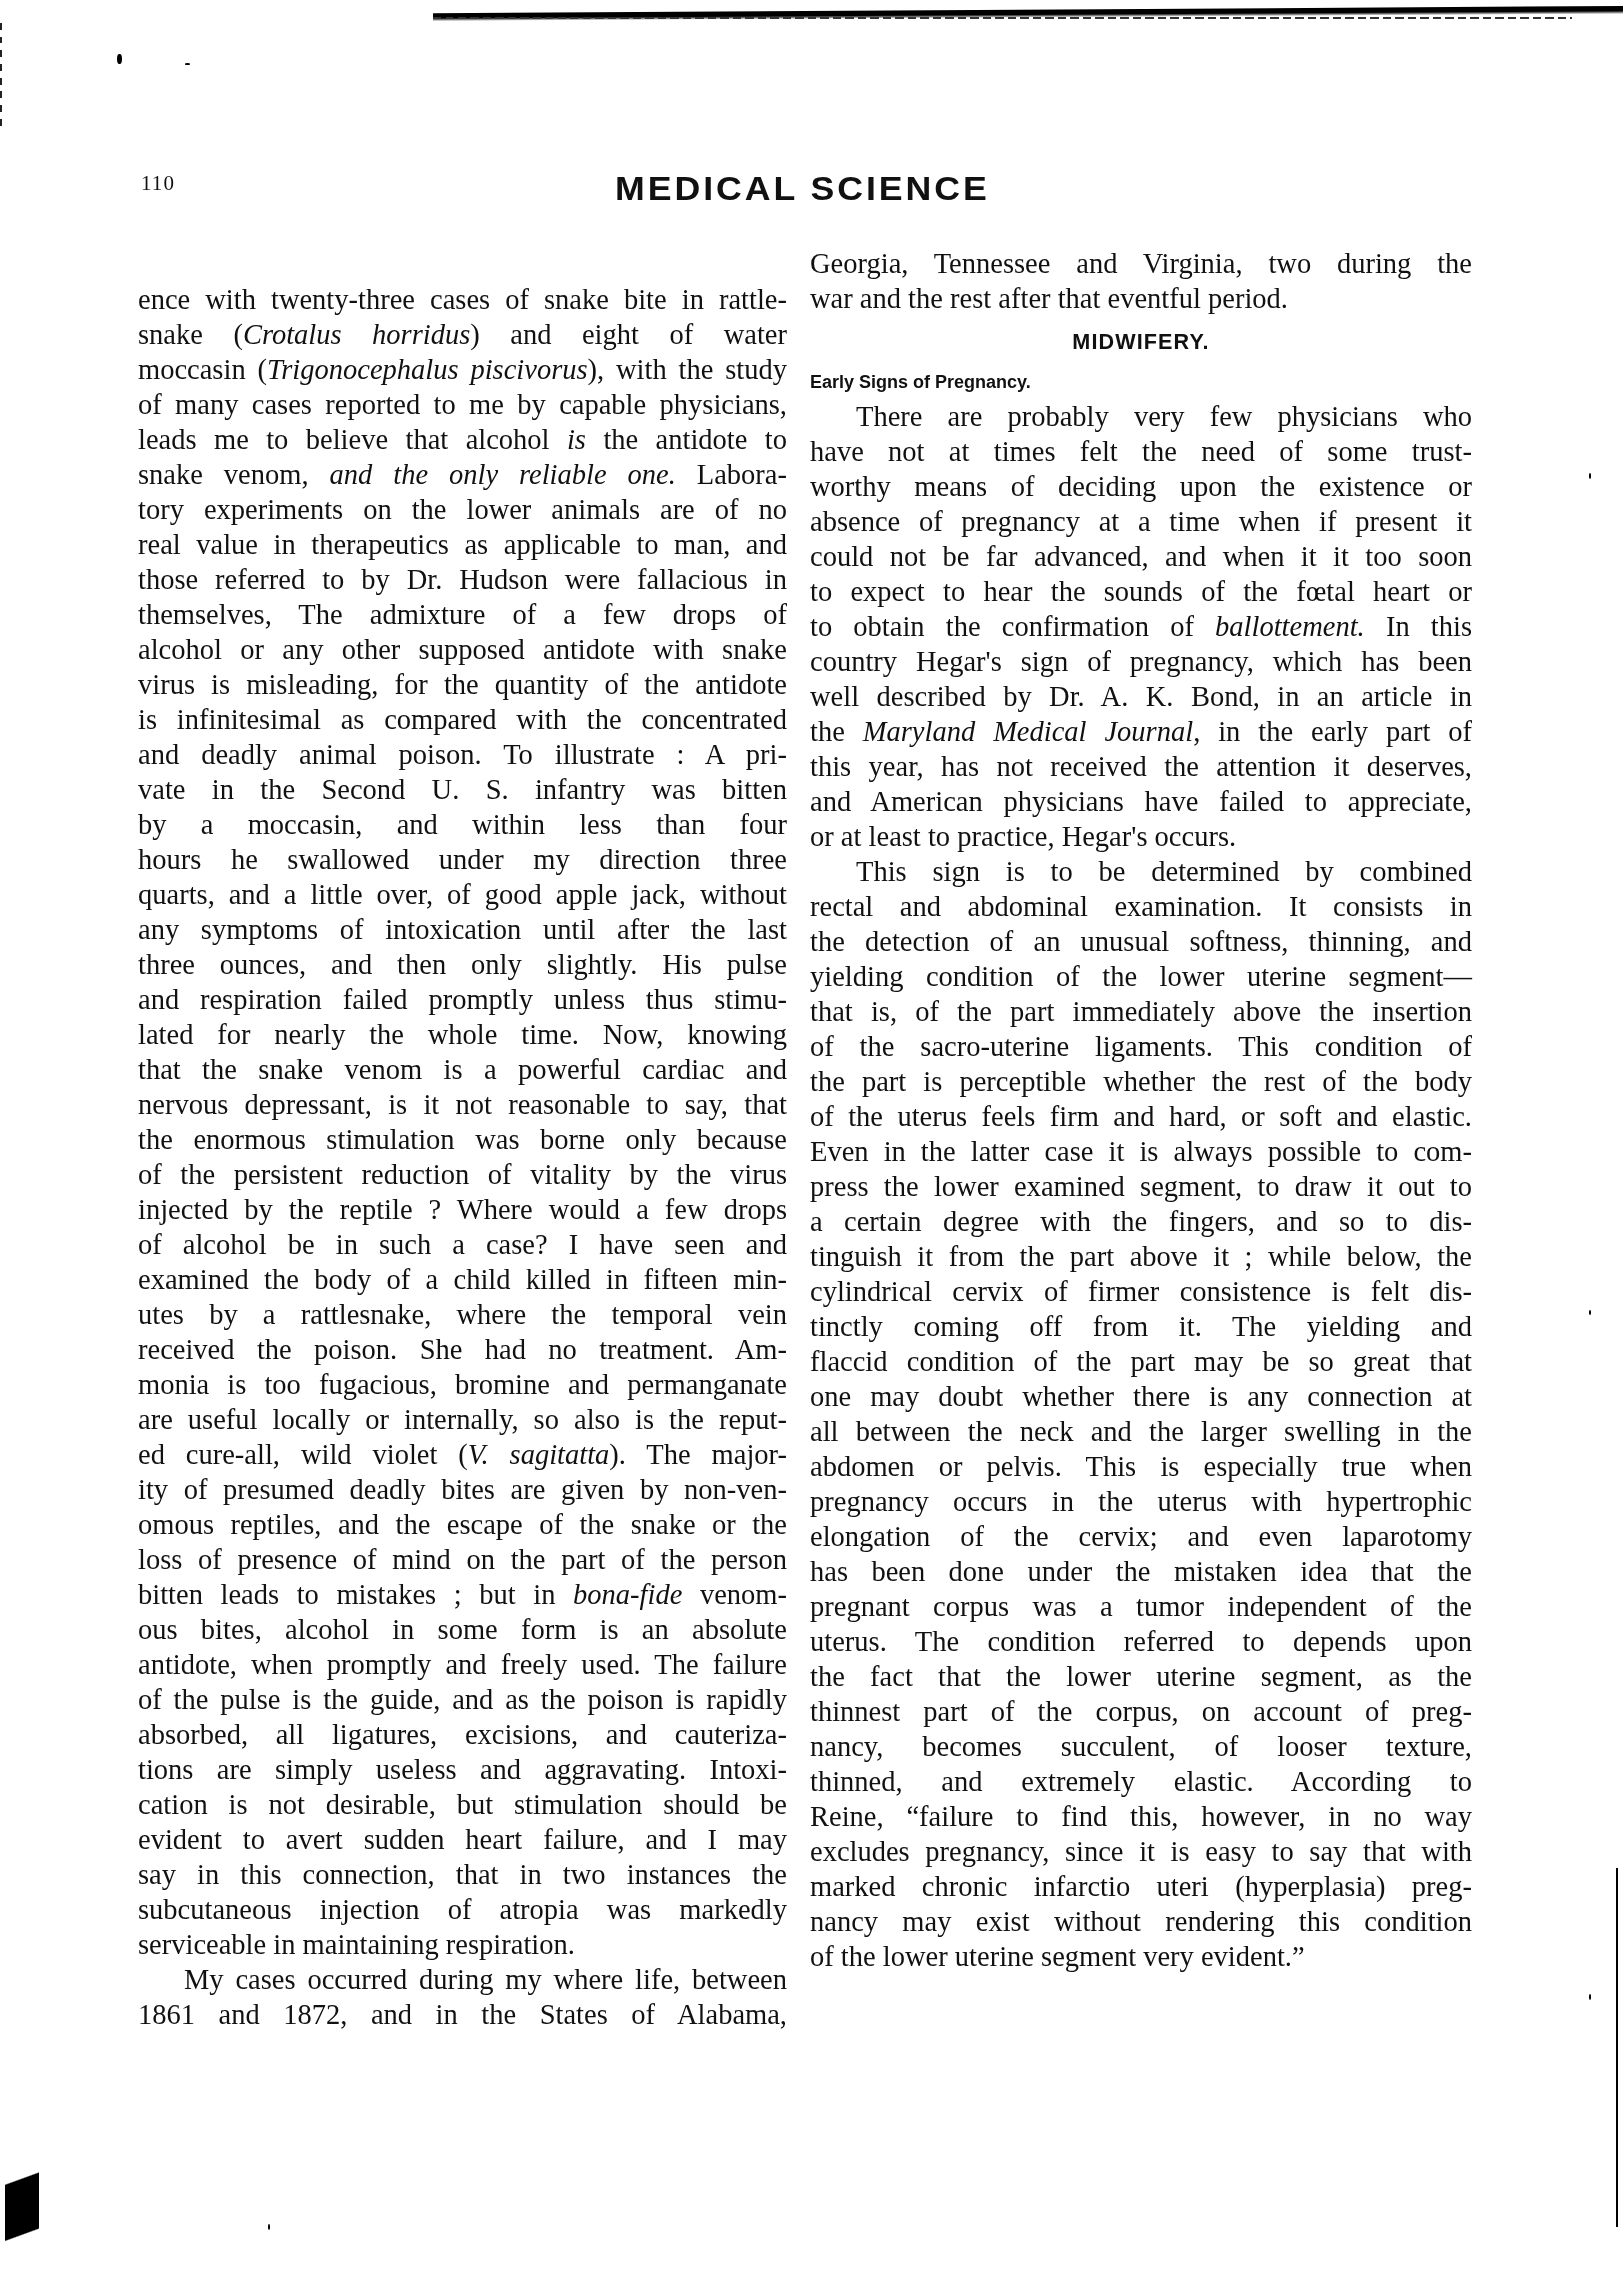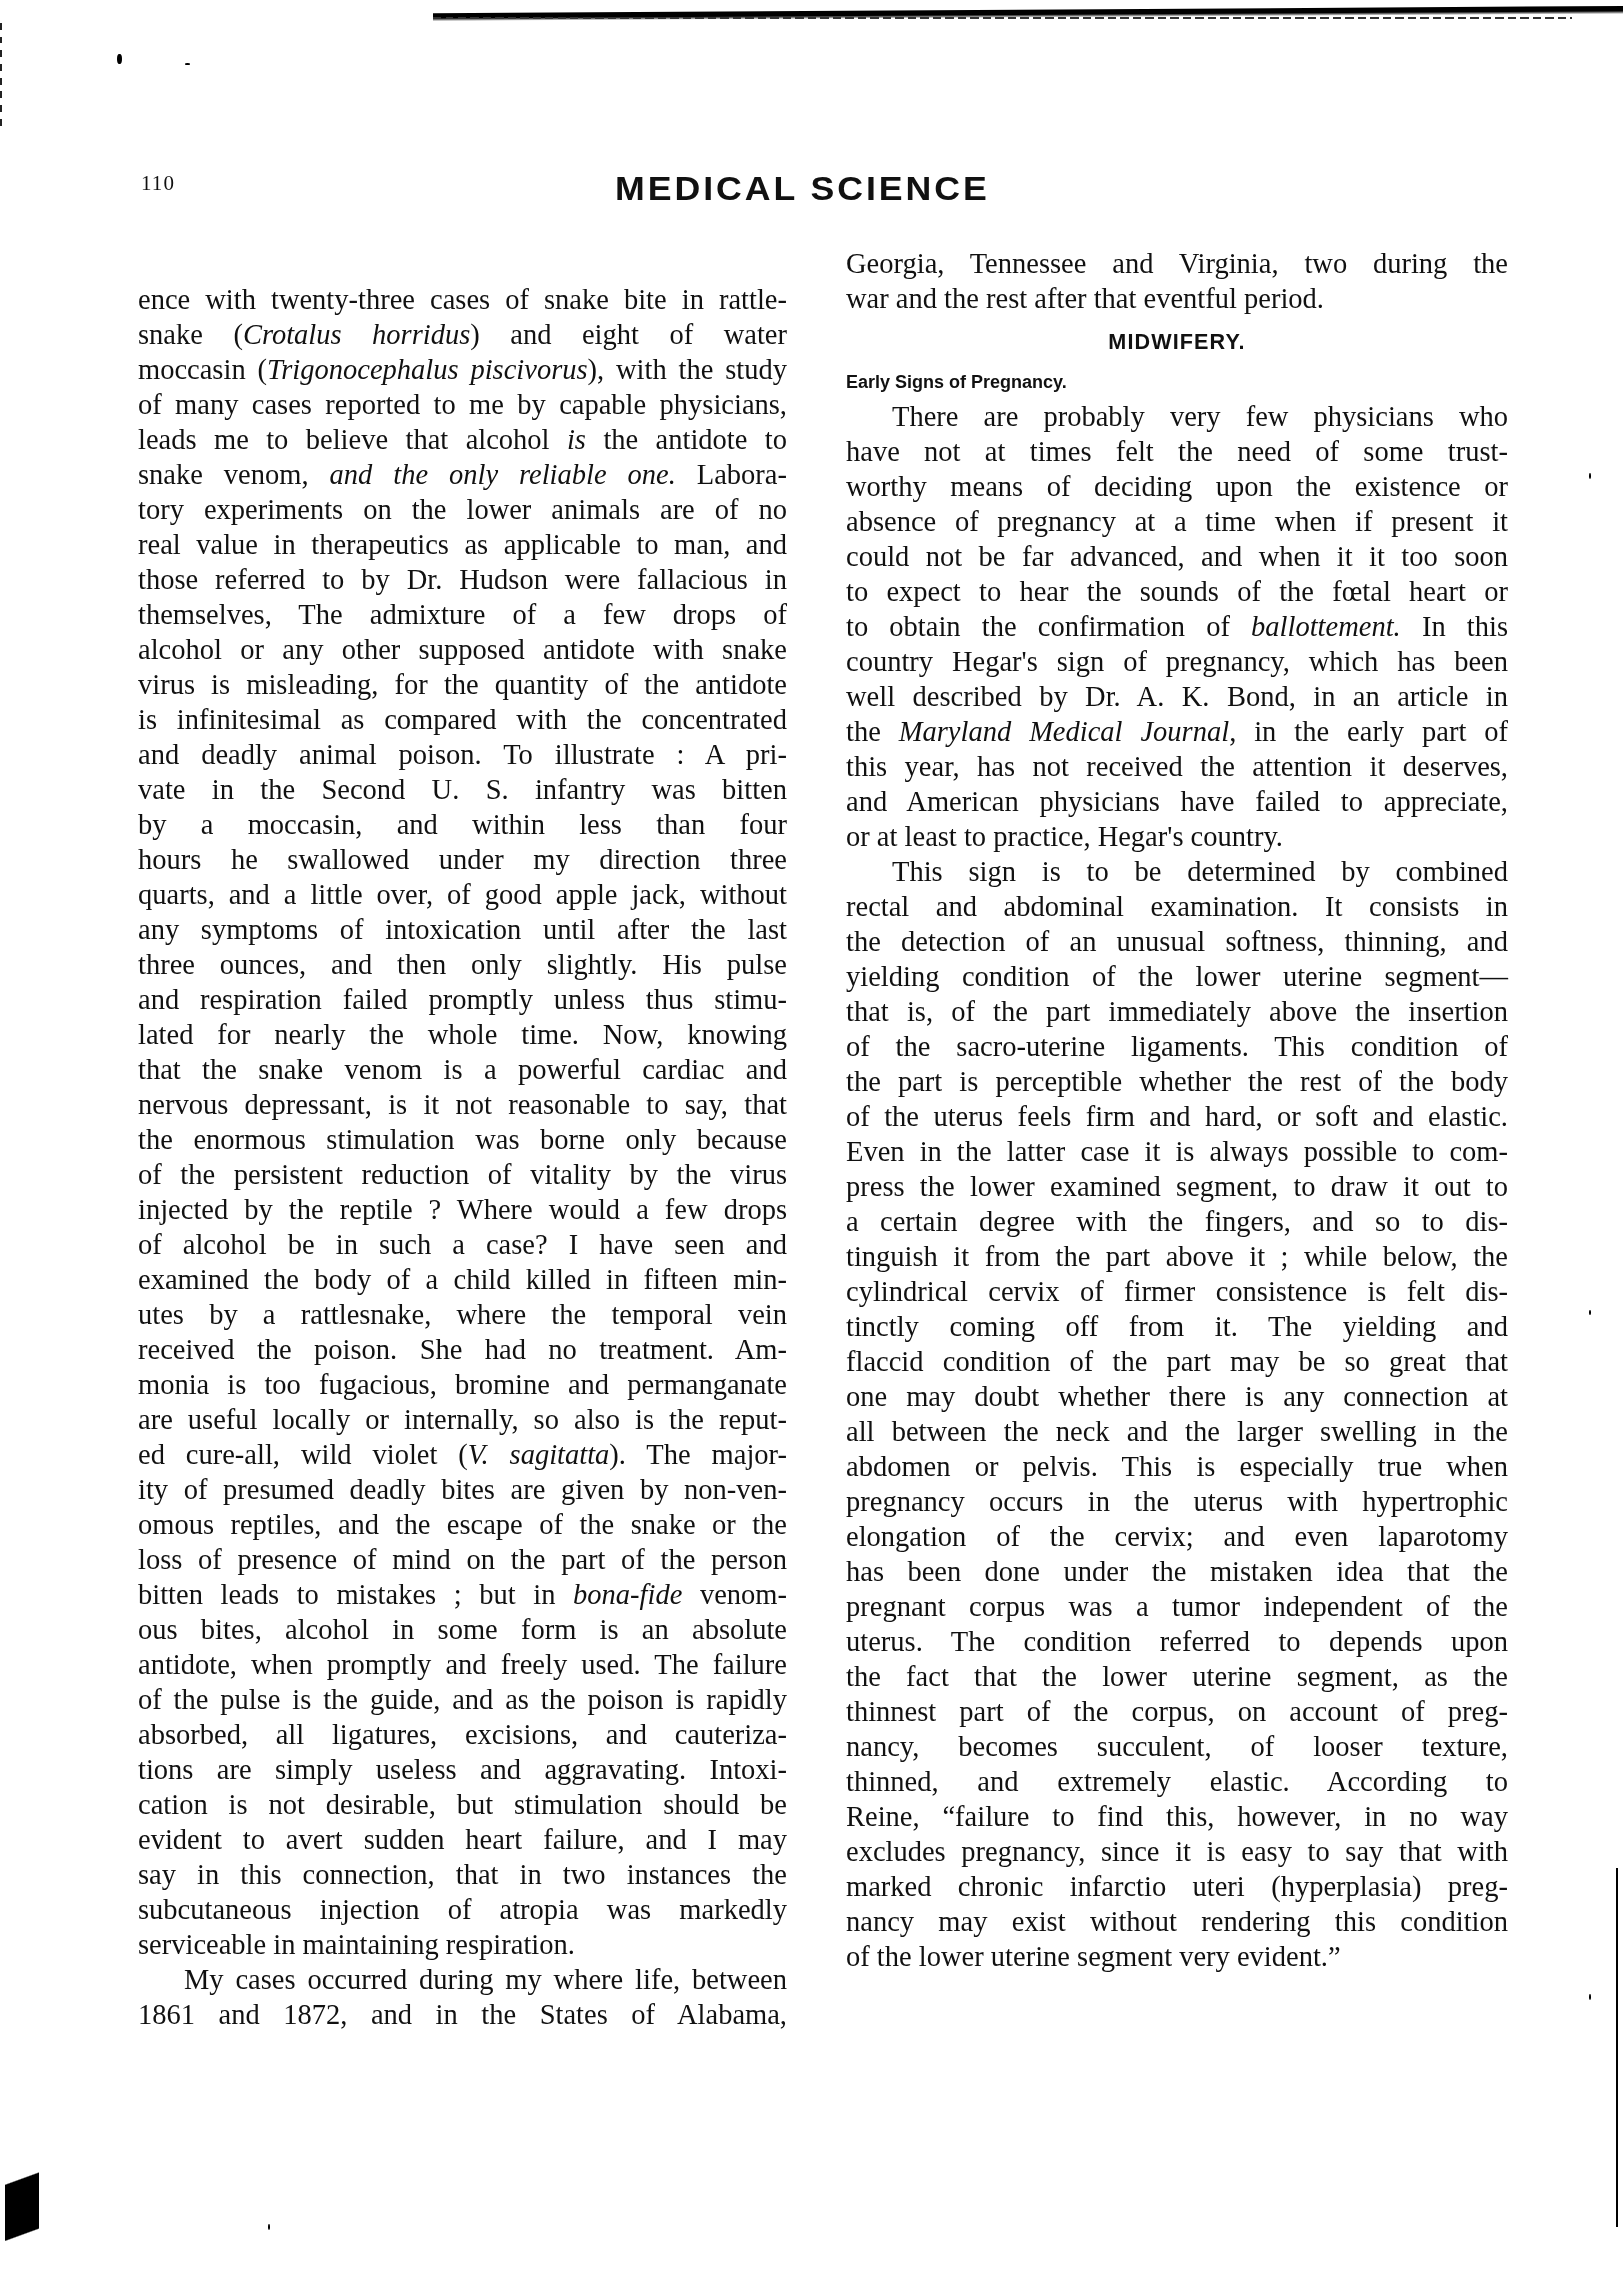--- a/index.html
+++ b/index.html
@@ -9,21 +9,21 @@
   .right-edge { position: absolute; left: 1616px; top: 1868px; width: 1.7px; height: 359px; background: #000; }
   .speck { position: absolute; background: #000; border-radius: 50%; }
   .corner-mark { position: absolute; left: 4.6px; top: 2142px; width: 34px; height: 128px; background: linear-gradient(160deg, transparent 30%, #000 31%, #000 70%, transparent 71%); }
   .left-fringe { position: absolute; left: 0; top: 23px; width: 2.3px; height: 103px; background: repeating-linear-gradient(to bottom, #222 0 6.8px, transparent 6.8px 13.7px); }
 
   .folio { position: absolute; left: 141px; top: 171px; font-family: "Liberation Serif", serif; font-size: 21px; letter-spacing: 1.1px; }
   .running-head { position: absolute; left: 615px; top: 169px; font-family: "Liberation Sans", sans-serif; font-weight: bold; font-size: 34px; letter-spacing: 2.8px; transform: scaleX(1.05); transform-origin: left; }
 
   .column { position: absolute; top: 246px; }
   .col-left { left: 138px; width: 649px; margin-top: 36px; }
-  .col-right { left: 810px; width: 662px; margin-left: 36px; }
+  .col-right { left: 810px; width: 662px; }
   .line { height: 35px; line-height: 35px; font-size: 28.5px; white-space: nowrap; text-align: justify; text-align-last: justify; font-family: "Liberation Serif", serif; }
   .line.last { text-align-last: left; }
   .line.indent { padding-left: 46px; }
   .section-head { font-family: "Liberation Sans", sans-serif; font-weight: bold; font-size: 21.6px; letter-spacing: 1.1px; text-align: center; text-align-last: center; height: 43px; line-height: 51px; padding-left: 0; }
   .sub-head { font-family: "Liberation Sans", sans-serif; font-weight: bold; font-size: 18px; height: 40px; line-height: 46px; text-align-last: left; }
   i { font-style: italic; }
 </style>
 </head>
 <body>
 
@@ -108,21 +108,21 @@
       <div class="line"><span>worthy means of deciding upon the existence or</span></div>
       <div class="line"><span>absence of pregnancy at a time when if present it</span></div>
       <div class="line"><span>could not be far advanced, and when it it too soon</span></div>
       <div class="line"><span>to expect to hear the sounds of the fœtal heart or</span></div>
       <div class="line"><span>to obtain the confirmation of </span><i>ballottement.</i><span> In this</span></div>
       <div class="line"><span>country Hegar's sign of pregnancy, which has been</span></div>
       <div class="line"><span>well described by Dr. A. K. Bond, in an article in</span></div>
       <div class="line"><span>the </span><i>Maryland Medical Journal</i><span>, in the early part of</span></div>
       <div class="line"><span>this year, has not received the attention it deserves,</span></div>
       <div class="line"><span>and American physicians have failed to appreciate,</span></div>
-      <div class="line last"><span>or at least to practice, Hegar's country.</span></div>
+      <div class="line last"><span>or at least to practice, Hegar's occurs.</span></div>
       <div class="line indent"><span>This sign is to be determined by combined</span></div>
       <div class="line"><span>rectal and abdominal examination. It consists in</span></div>
       <div class="line"><span>the detection of an unusual softness, thinning, and</span></div>
       <div class="line"><span>yielding condition of the lower uterine segment—</span></div>
       <div class="line"><span>that is, of the part immediately above the insertion</span></div>
       <div class="line"><span>of the sacro-uterine ligaments. This condition of</span></div>
       <div class="line"><span>the part is perceptible whether the rest of the body</span></div>
       <div class="line"><span>of the uterus feels firm and hard, or soft and elastic.</span></div>
       <div class="line"><span>Even in the latter case it is always possible to com-</span></div>
       <div class="line"><span>press the lower examined segment, to draw it out to</span></div>

